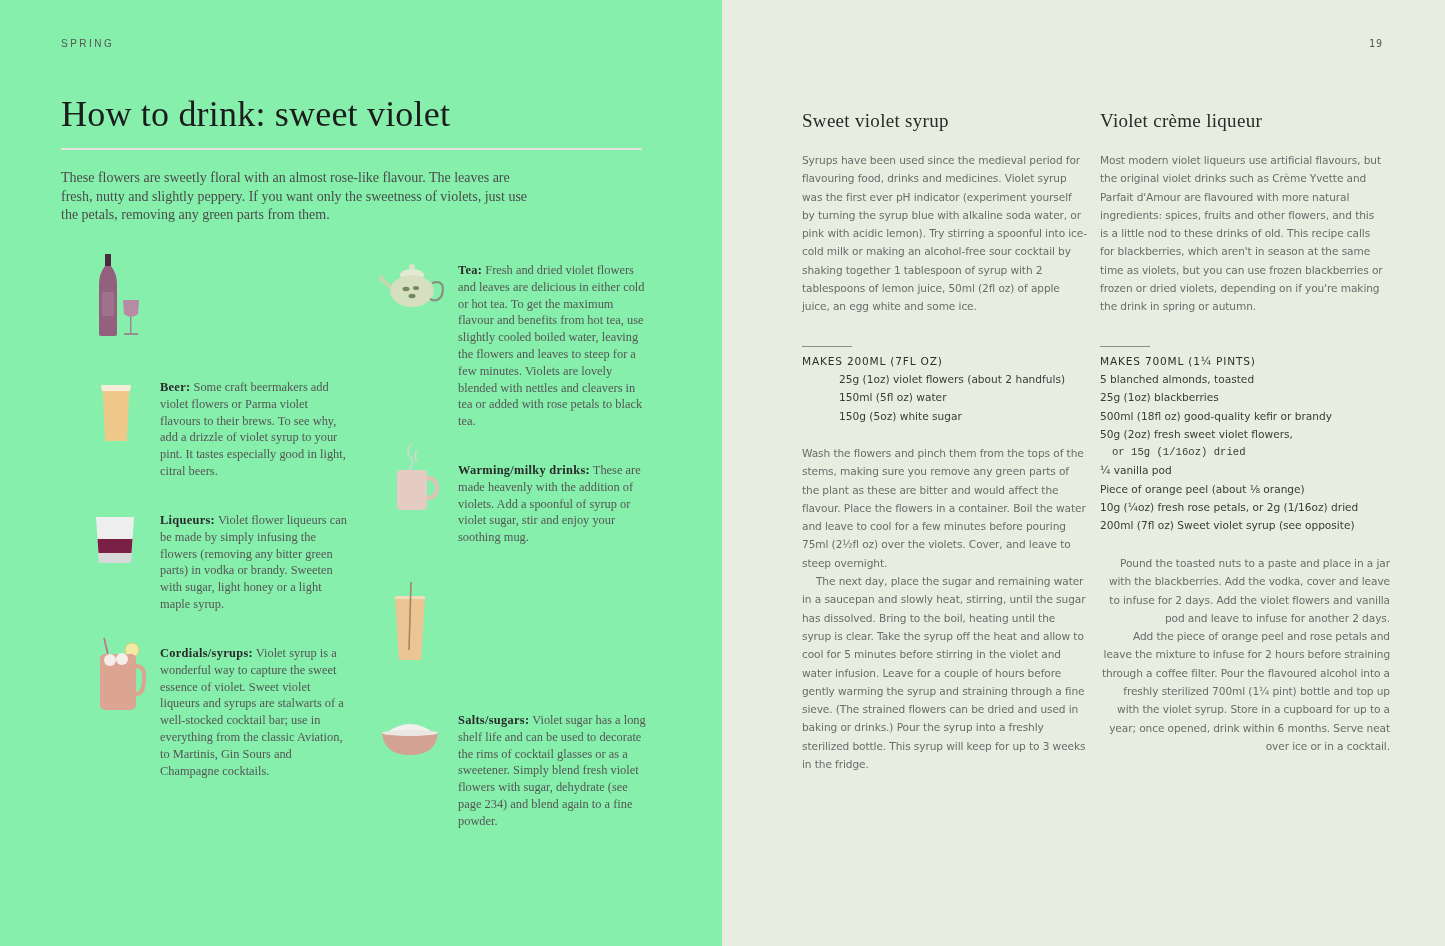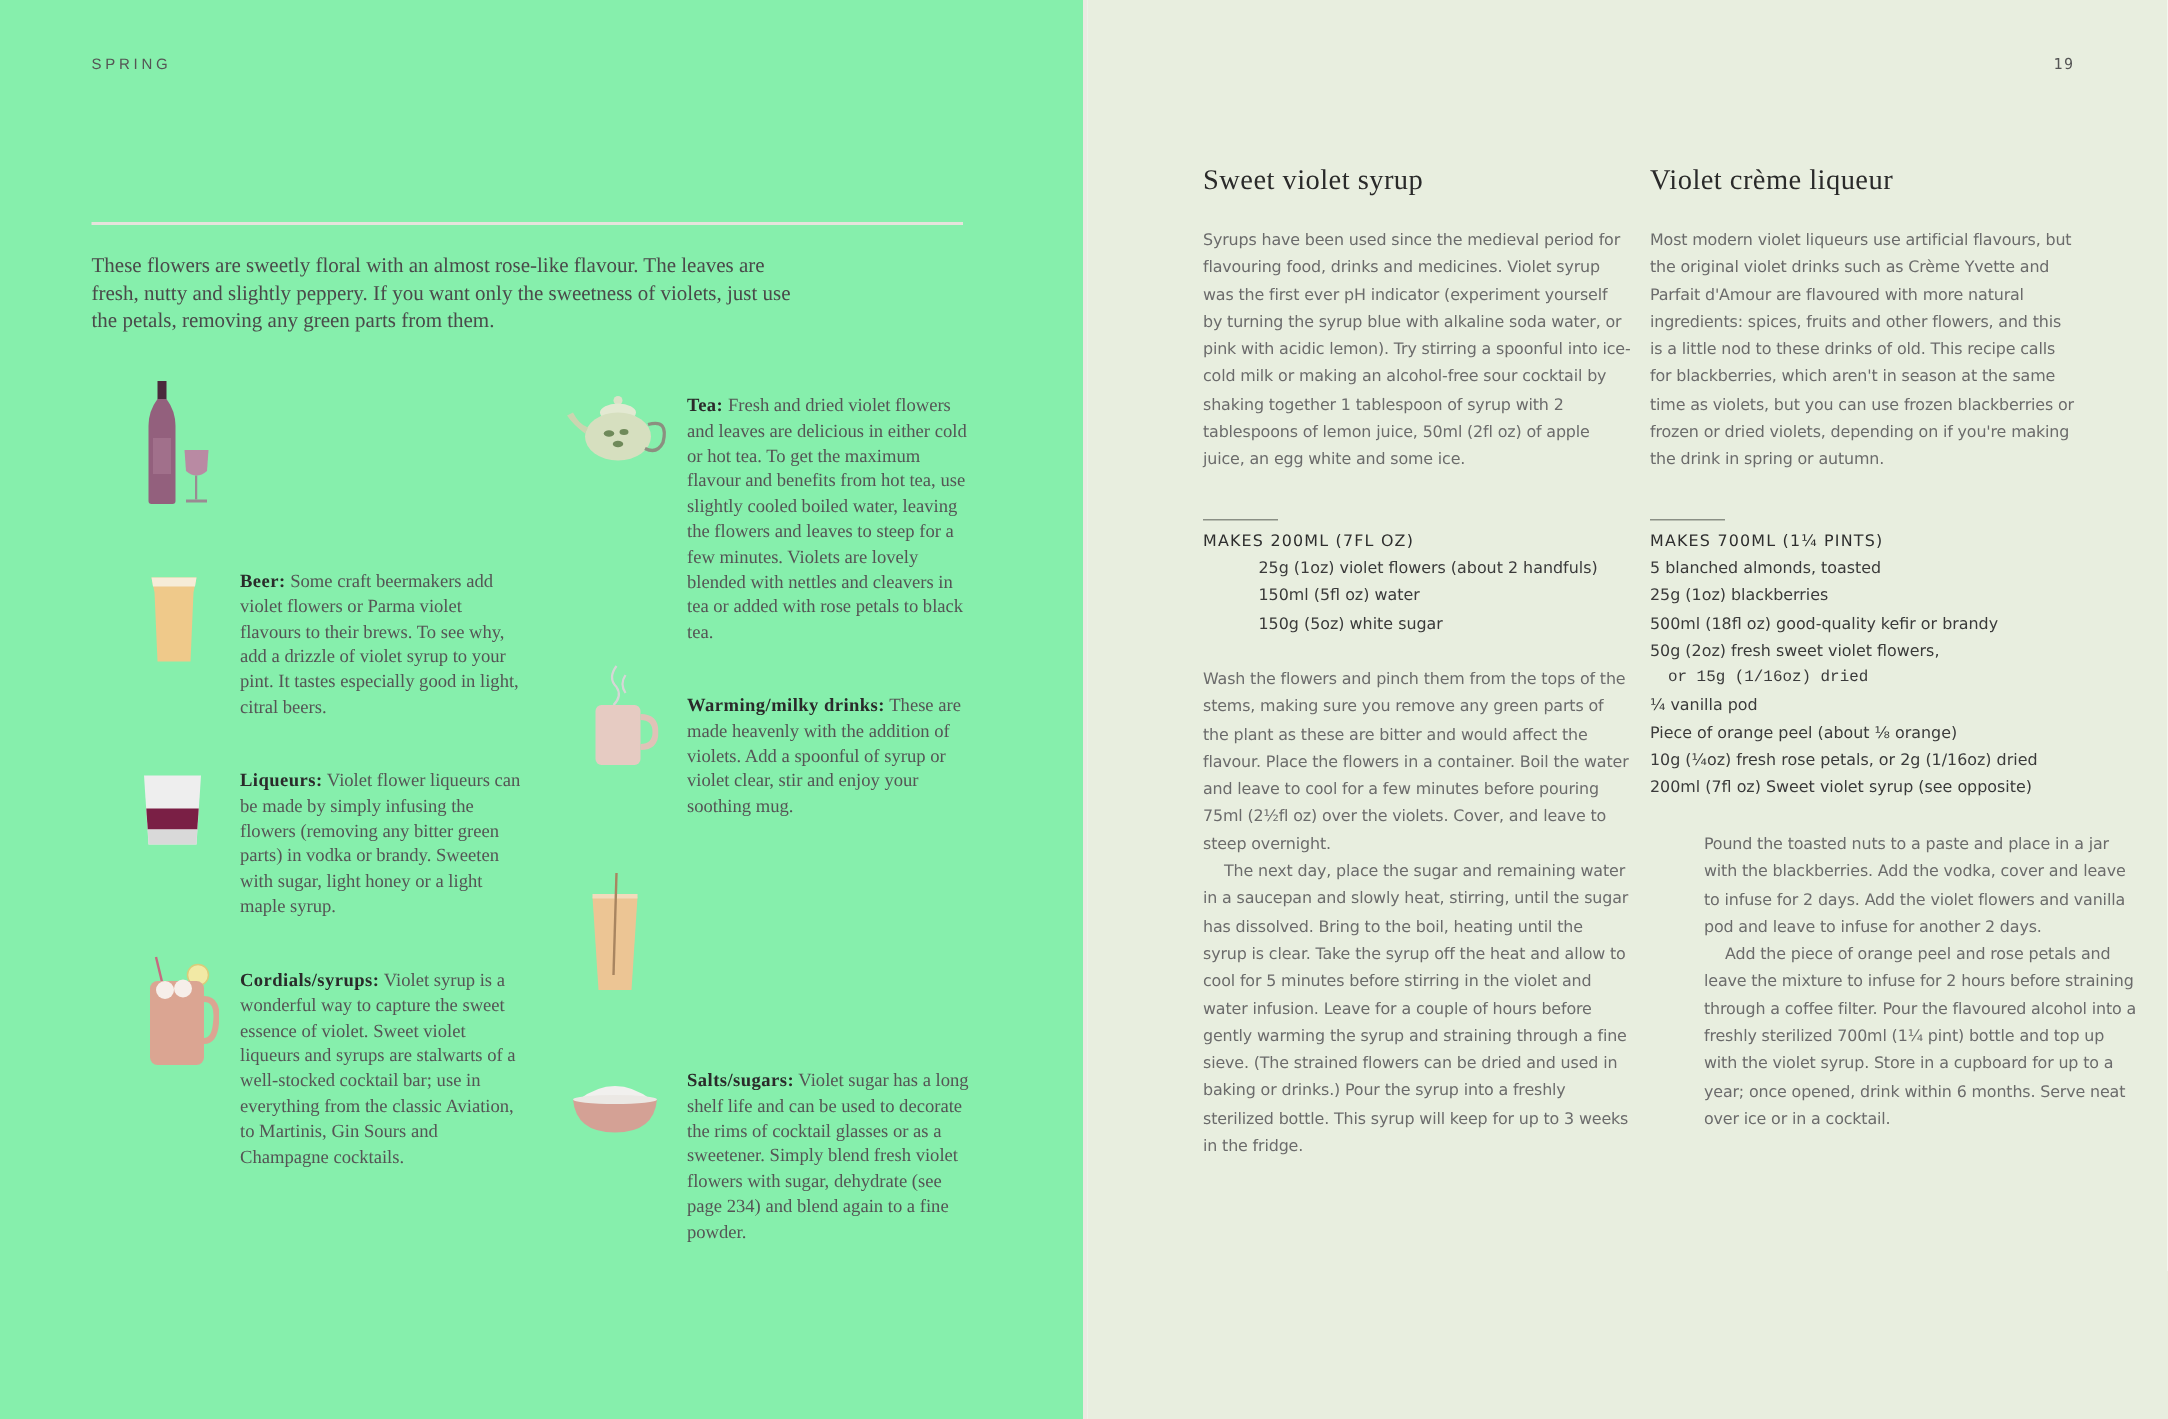--- a/index.html
+++ b/index.html
@@ -76,20 +76,21 @@
     line-height: 18.3px; color: #6b6b6b; letter-spacing: -0.1px;
   }
   .method p { margin: 0; }
   .method p + p { text-indent: 14px; }
 </style>
 </head>
 <body>
 
 <div class="page-left">
   <div class="running-head">SPRING</div>
+  <h1 class="title">How to drink: sweet violet</h1>
   <div class="title-rule"></div>
   <p class="intro">These flowers are sweetly floral with an almost rose-like flavour. The leaves are fresh, nutty and slightly peppery. If you want only the sweetness of violets, just use the petals, removing any green parts from them.</p>
 
   <div class="icon" style="left:96px;top:254px;">
     <svg width="48" height="84" viewBox="0 0 48 84">
       <rect x="9" y="0" width="6" height="12" fill="#4a2a3c"></rect>
       <path d="M9 12 Q3 20 3 30 L3 80 Q3 82 5 82 L19 82 Q21 82 21 80 L21 30 Q21 20 15 12 Z" fill="#93607d"></path>
       <rect x="6" y="38" width="12" height="24" fill="#a5748f" opacity="0.8"></rect>
       <path d="M27 46 L43 46 L42 60 Q35 66 28 60 Z" fill="#b98aa3"></path>
       <rect x="34" y="63" width="1.5" height="16" fill="#9a8a92"></rect>
@@ -150,21 +151,21 @@
 
   <div class="icon" style="left:393px;top:442px;">
     <svg width="46" height="70" viewBox="0 0 46 70">
       <path d="M18 2 Q12 10 18 16 Q22 22 16 28" fill="none" stroke="#d6d6d6" stroke-width="1.5"></path>
       <path d="M24 8 Q20 14 24 20" fill="none" stroke="#d6d6d6" stroke-width="1.5"></path>
       <rect x="4" y="28" width="30" height="40" rx="4" fill="#e6cbc2"></rect>
       <path d="M34 36 Q44 36 44 46 Q44 56 34 56" fill="none" stroke="#e0c2b7" stroke-width="4"></path>
     </svg>
   </div>
   <div class="drink-item" style="left:458px;top:462px;width:190px;">
-    <span class="label">Warming/milky drinks:</span><span> These are made heavenly with the addition of violets. Add a spoonful of syrup or violet clear, stir and enjoy your soothing mug.</span>
+    <span class="label">Warming/milky drinks:</span><span> These are made heavenly with the addition of violets. Add a spoonful of syrup or violet sugar, stir and enjoy your soothing mug.</span>
   </div>
 
   <div class="icon" style="left:393px;top:582px;">
     <svg width="34" height="80" viewBox="0 0 34 80">
       <path d="M2 16 L32 16 L28 78 L6 78 Z" fill="#ecc594"></path>
       <rect x="2" y="14" width="30" height="3" fill="#f3dbbc"></rect>
       <line x1="18" y1="0" x2="16" y2="68" stroke="#a88560" stroke-width="1.6"></line>
     </svg>
   </div>
 
@@ -208,16 +209,16 @@
   <li>5 blanched almonds, toasted</li>
   <li>25g (1oz) blackberries</li>
   <li>500ml (18fl oz) good-quality kefir or brandy</li>
   <li>50g (2oz) fresh sweet violet flowers,</li>
   <li class="indent">or 15g (1/16oz) dried</li>
   <li>¼ vanilla pod</li>
   <li>Piece of orange peel (about ⅛ orange)</li>
   <li>10g (¼oz) fresh rose petals, or 2g (1/16oz) dried</li>
   <li>200ml (7fl oz) Sweet violet syrup (see opposite)</li>
 </ul>
-<div class="method" style="left:1136px;top:554px;width:290px;">
+<div class="method" style="left:1100px;top:554px;width:290px;text-align:right;">
   <p>Pound the toasted nuts to a paste and place in a jar with the blackberries. Add the vodka, cover and leave to infuse for 2 days. Add the violet flowers and vanilla pod and leave to infuse for another 2 days.</p>
   <p>Add the piece of orange peel and rose petals and leave the mixture to infuse for 2 hours before straining through a coffee filter. Pour the flavoured alcohol into a freshly sterilized 700ml (1¼ pint) bottle and top up with the violet syrup. Store in a cupboard for up to a year; once opened, drink within 6 months. Serve neat over ice or in a cocktail.</p>
 </div>
 
 </body></html>

